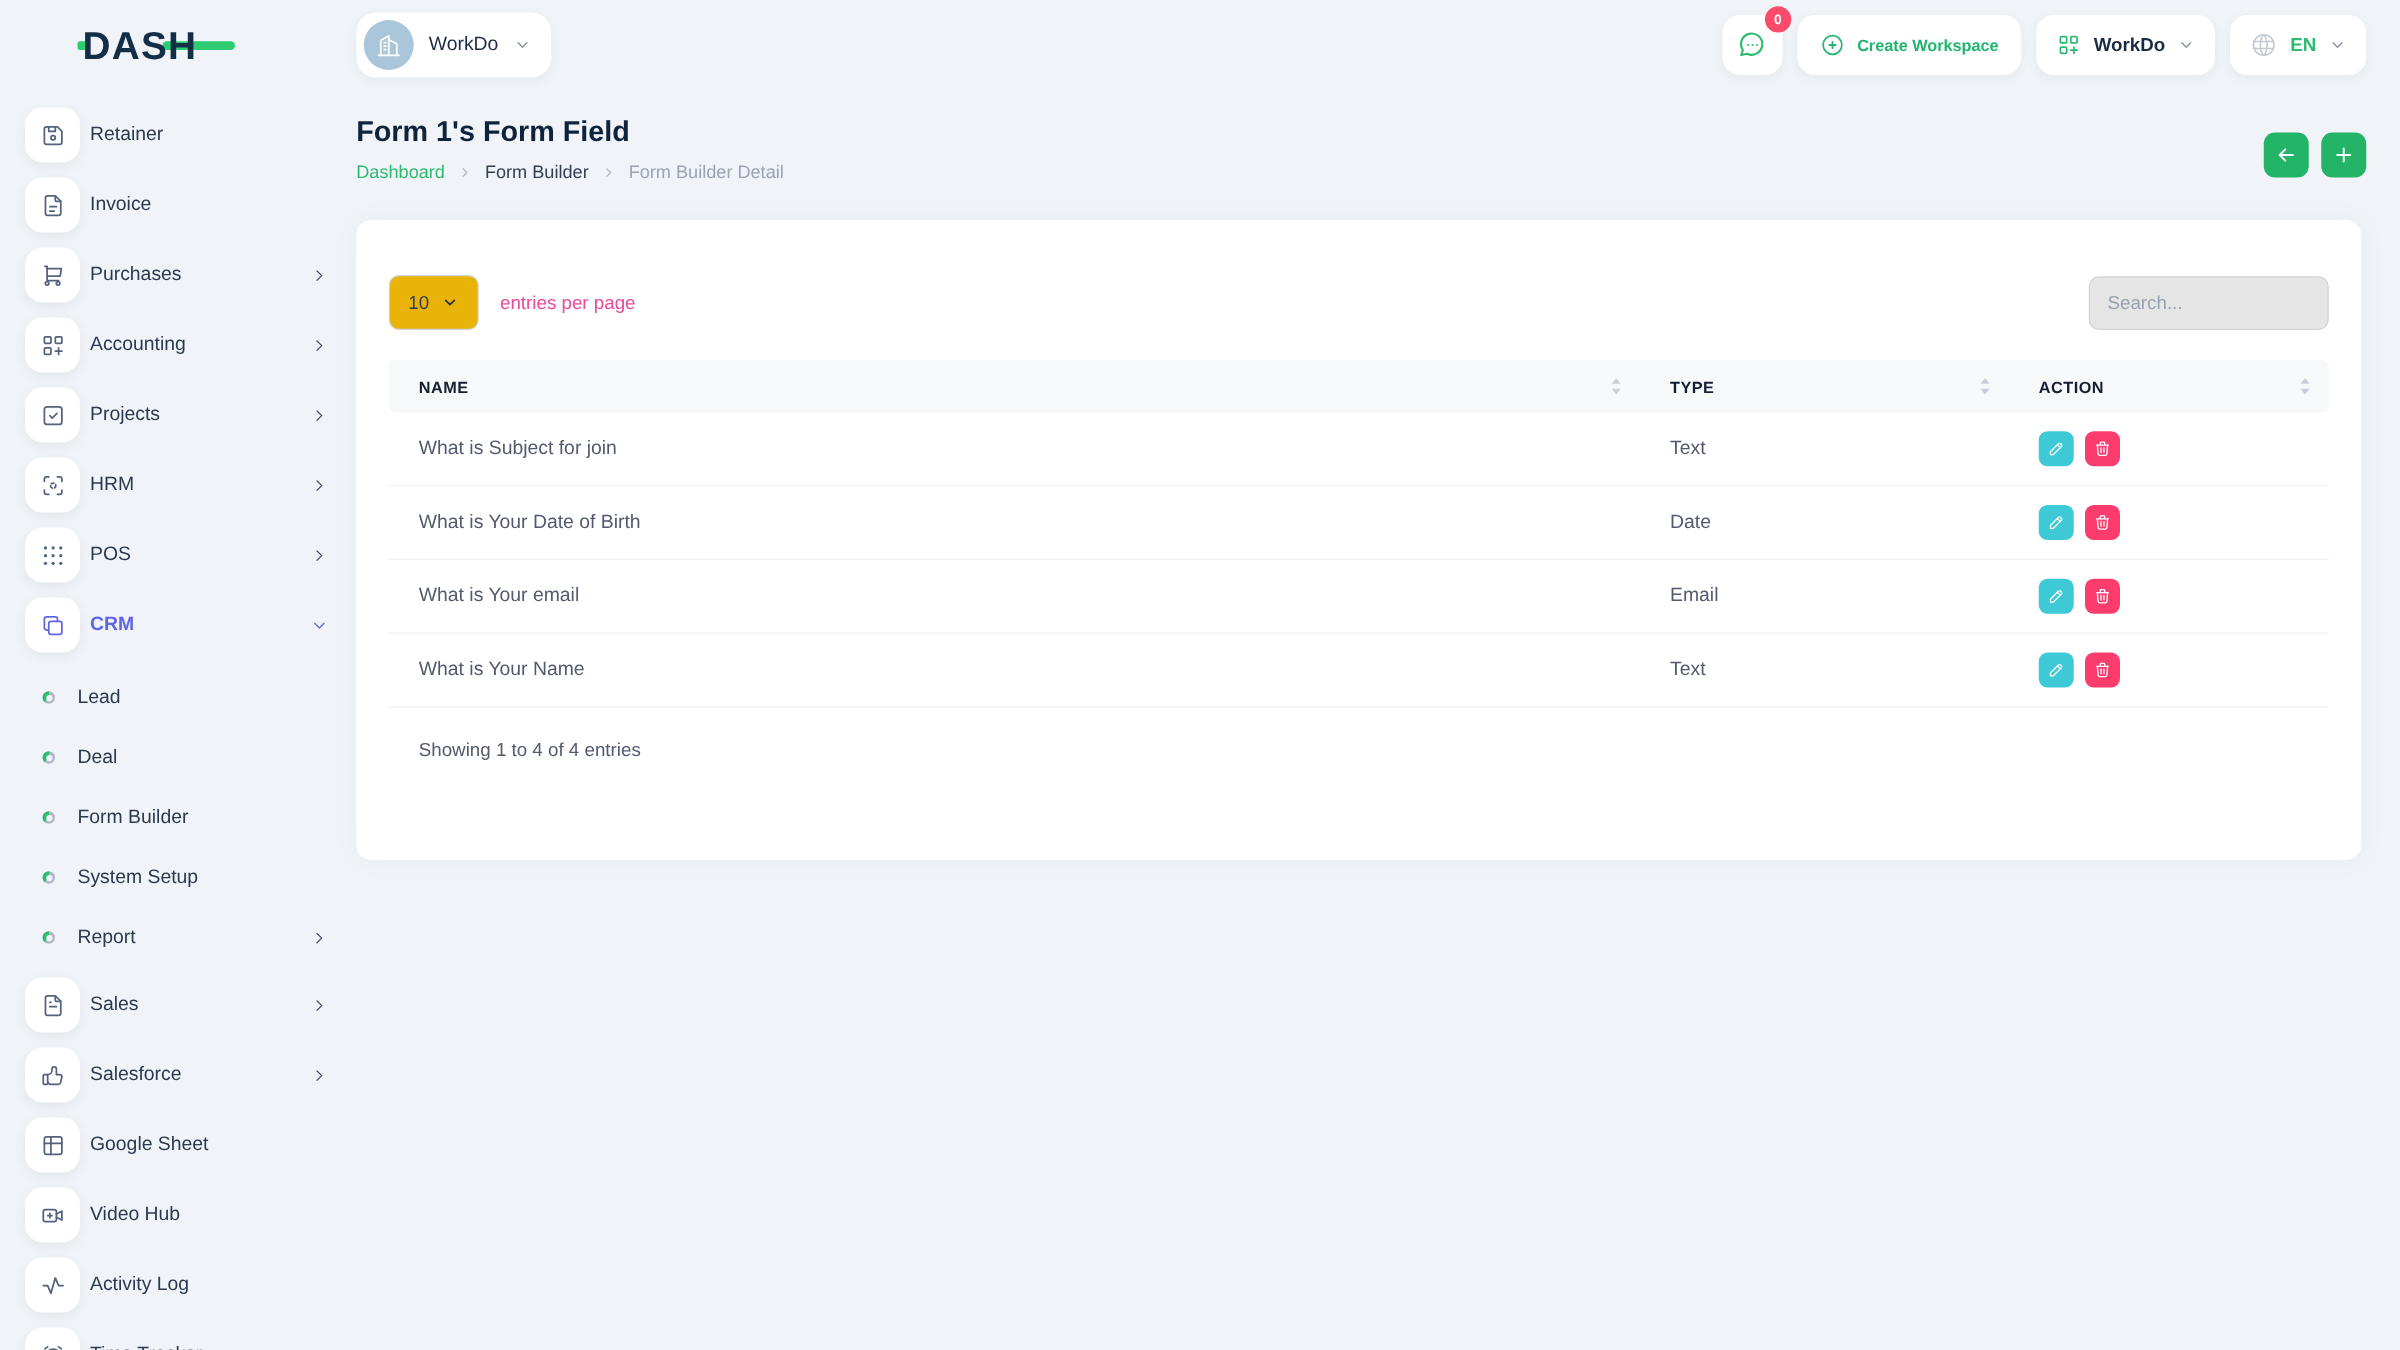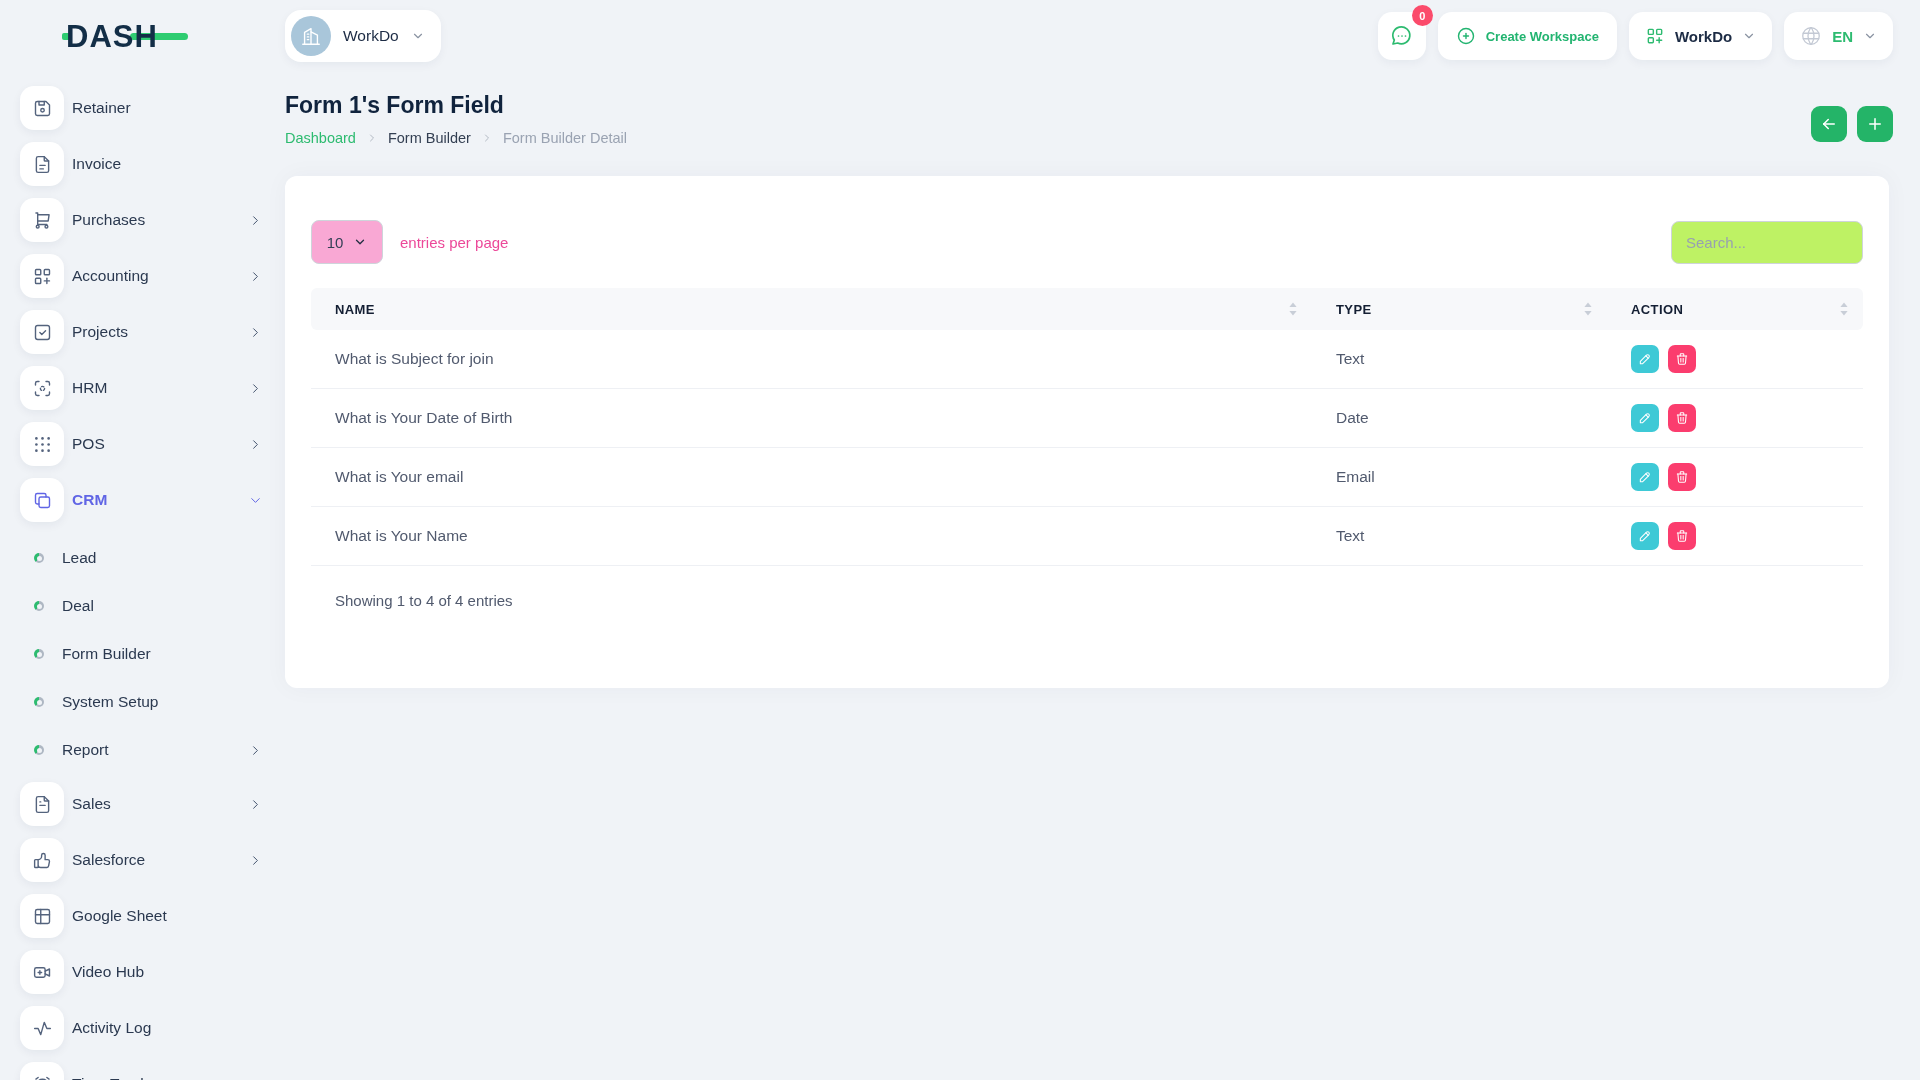--- a/index.html
+++ b/index.html
@@ -94,25 +94,25 @@
   .head-actions{margin-left:auto;display:flex;gap:10px;margin-top:14px;}
   .sq-btn{width:36px;height:36px;border:none;border-radius:9px;background:#24b468;color:#fff;
           display:flex;align-items:center;justify-content:center;cursor:pointer;}
   .sq-btn svg{width:18px;height:18px;stroke-width:2;}
 
   
   .card{position:absolute;left:285px;top:176px;width:1604px;height:512px;background:var(--card);
         border-radius:12px;box-shadow:0 0 24px rgba(25,42,70,.04);padding:44px 26px 0 26px;}
   .controls{display:flex;align-items:center;}
   .select{width:72px;height:44px;border:1px solid var(--border);border-radius:8px;display:flex;align-items:center;
-          justify-content:center;gap:10px;font-size:15px;color:#333f55;cursor:pointer;background:#f9a8d4;}
+          justify-content:center;gap:10px;font-size:15px;color:#333f55;cursor:pointer;background:#eab308;}
   .select .dd-chev{color:#232e42;}
   .entries-label{margin-left:17px;font-size:15px;color:#ec4899;}
   .search{margin-left:auto;width:192px;height:43px;border:1px solid var(--border);border-radius:8px;
-          padding:0 14px;font-size:15px;color:#44506a;font-family:"Liberation Sans",sans-serif;outline:none;background:#bef264;}
+          padding:0 14px;font-size:15px;color:#44506a;font-family:"Liberation Sans",sans-serif;outline:none;background:#e5e5e5;}
   .search::placeholder{color:#98a1b0;}
   .table{margin-top:24px;}
   .thead{display:flex;background:#f7f8fa;border-radius:6px;height:42px;align-items:center;}
   .th{display:flex;align-items:center;padding:0 14px 0 24px;font-size:13px;font-weight:700;color:#141f33;letter-spacing:.4px;}
   .sort{margin-left:auto;opacity:.9;}
   .col-name{width:1001px;flex:0 0 1001px;}
   .col-type{width:295px;flex:0 0 295px;}
   .col-action{flex:1 1 auto;}
   .trow{display:flex;align-items:center;height:59px;border-bottom:1px solid var(--rowline);}
   .td{padding:0 14px 0 24px;font-size:15.5px;color:var(--row-ink);}

